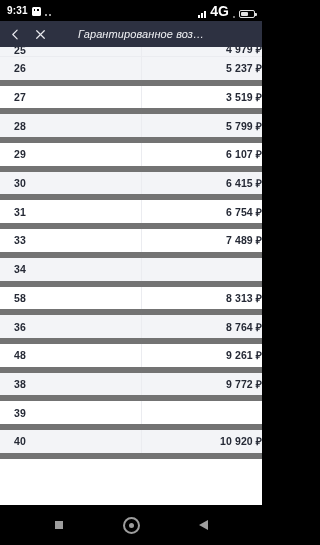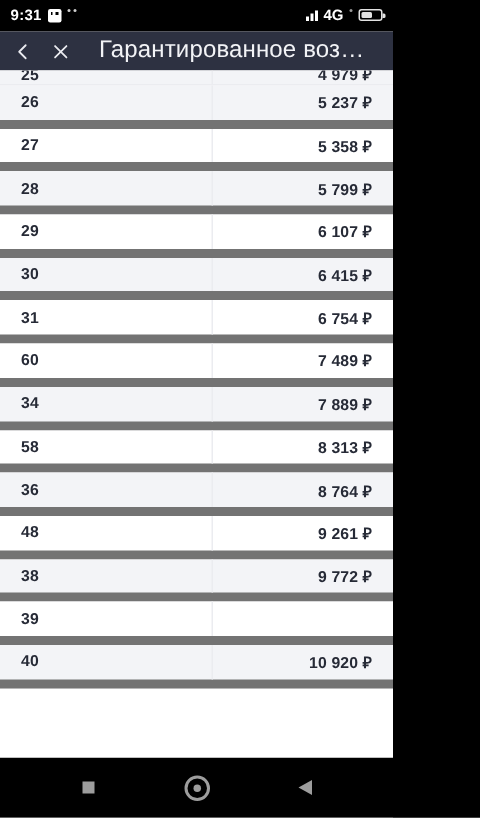--- a/index.html
+++ b/index.html
@@ -28,21 +28,21 @@
     color: #ffffff;
     display: flex;
     align-items: center;
     justify-content: space-between;
     padding: 0 7px;
     box-sizing: border-box;
   }
   .status-left,
   .status-right {
     display: flex;
-    align-items: flex-start;
+    align-items: flex-end;
     gap: 4px;
   }
   .status-clock {
     font-size: 10px;
     font-weight: bold;
     letter-spacing: .2px;
     line-height: 1;
   }
   .status-app-icon {
     width: 9px;
@@ -82,21 +82,21 @@
   }
   .signal-bars i {
     display: block;
     width: 2px;
     background: #ffffff;
   }
   .signal-bars i:nth-child(1) { height: 3px; }
   .signal-bars i:nth-child(2) { height: 5px; }
   .signal-bars i:nth-child(3) { height: 7px; }
   .net-label {
-    font-size: 10px;
+    font-size: 14px;
     font-weight: bold;
     line-height: 1;
   }
   .net-dot {
     width: 2px;
     height: 2px;
     background: #9a9a9a;
     border-radius: 50%;
   }
   .battery {
@@ -142,26 +142,27 @@
     width: 15px;
     height: 15px;
     display: flex;
     align-items: center;
     justify-content: center;
     flex: 0 0 auto;
   }
   .hdr-icon svg { display: block; }
   .hdr-title {
     color: #f2f3f6;
-    font-size: 16px;
+    font-size: 11px;
     line-height: 1;
     white-space: nowrap;
     overflow: hidden;
-    margin-left: 8px;
+    margin-left: 20px;
     letter-spacing: .1px;
+    font-style: italic;
   }
 
   
   .table-wrap {
     flex: 1 1 auto;
     background: #ffffff;
     overflow: hidden;
     position: relative;
   }
   .row {
@@ -192,21 +193,20 @@
   .col-divider {
     position: absolute;
     left: 141px;
     top: 0;
     bottom: 0;
     width: 1px;
     background: #ebecf0;
   }
   .cell-v {
     flex: 1 1 auto;
-    padding-right: 14px;
     box-sizing: border-box;
     text-align: right;
     font-size: 10.5px;
     font-weight: bold;
     color: #262a36;
     letter-spacing: .1px;
     white-space: nowrap;
   }
 
   
@@ -307,21 +307,21 @@
     </div>
 
     <div class="row alt">
       <span class="col-divider"></span>
       <span class="cell-n">26</span>
       <span class="cell-v">5 237 ₽</span>
     </div>
     <div class="row">
       <span class="col-divider"></span>
       <span class="cell-n">27</span>
-      <span class="cell-v">5 358 ₽</span>
+      <span class="cell-v">3 519 ₽</span>
     </div>
     <div class="row alt">
       <span class="col-divider"></span>
       <span class="cell-n">28</span>
       <span class="cell-v">5 799 ₽</span>
     </div>
     <div class="row">
       <span class="col-divider"></span>
       <span class="cell-n">29</span>
       <span class="cell-v">6 107 ₽</span>
@@ -331,27 +331,26 @@
       <span class="cell-n">30</span>
       <span class="cell-v">6 415 ₽</span>
     </div>
     <div class="row">
       <span class="col-divider"></span>
       <span class="cell-n">31</span>
       <span class="cell-v">6 754 ₽</span>
     </div>
     <div class="row">
       <span class="col-divider"></span>
-      <span class="cell-n">60</span>
+      <span class="cell-n">33</span>
       <span class="cell-v">7 489 ₽</span>
     </div>
     <div class="row alt">
       <span class="col-divider"></span>
       <span class="cell-n">34</span>
-      <span class="cell-v">7 889 ₽</span>
     </div>
     <div class="row">
       <span class="col-divider"></span>
       <span class="cell-n">58</span>
       <span class="cell-v">8 313 ₽</span>
     </div>
     <div class="row alt">
       <span class="col-divider"></span>
       <span class="cell-n">36</span>
       <span class="cell-v">8 764 ₽</span>

